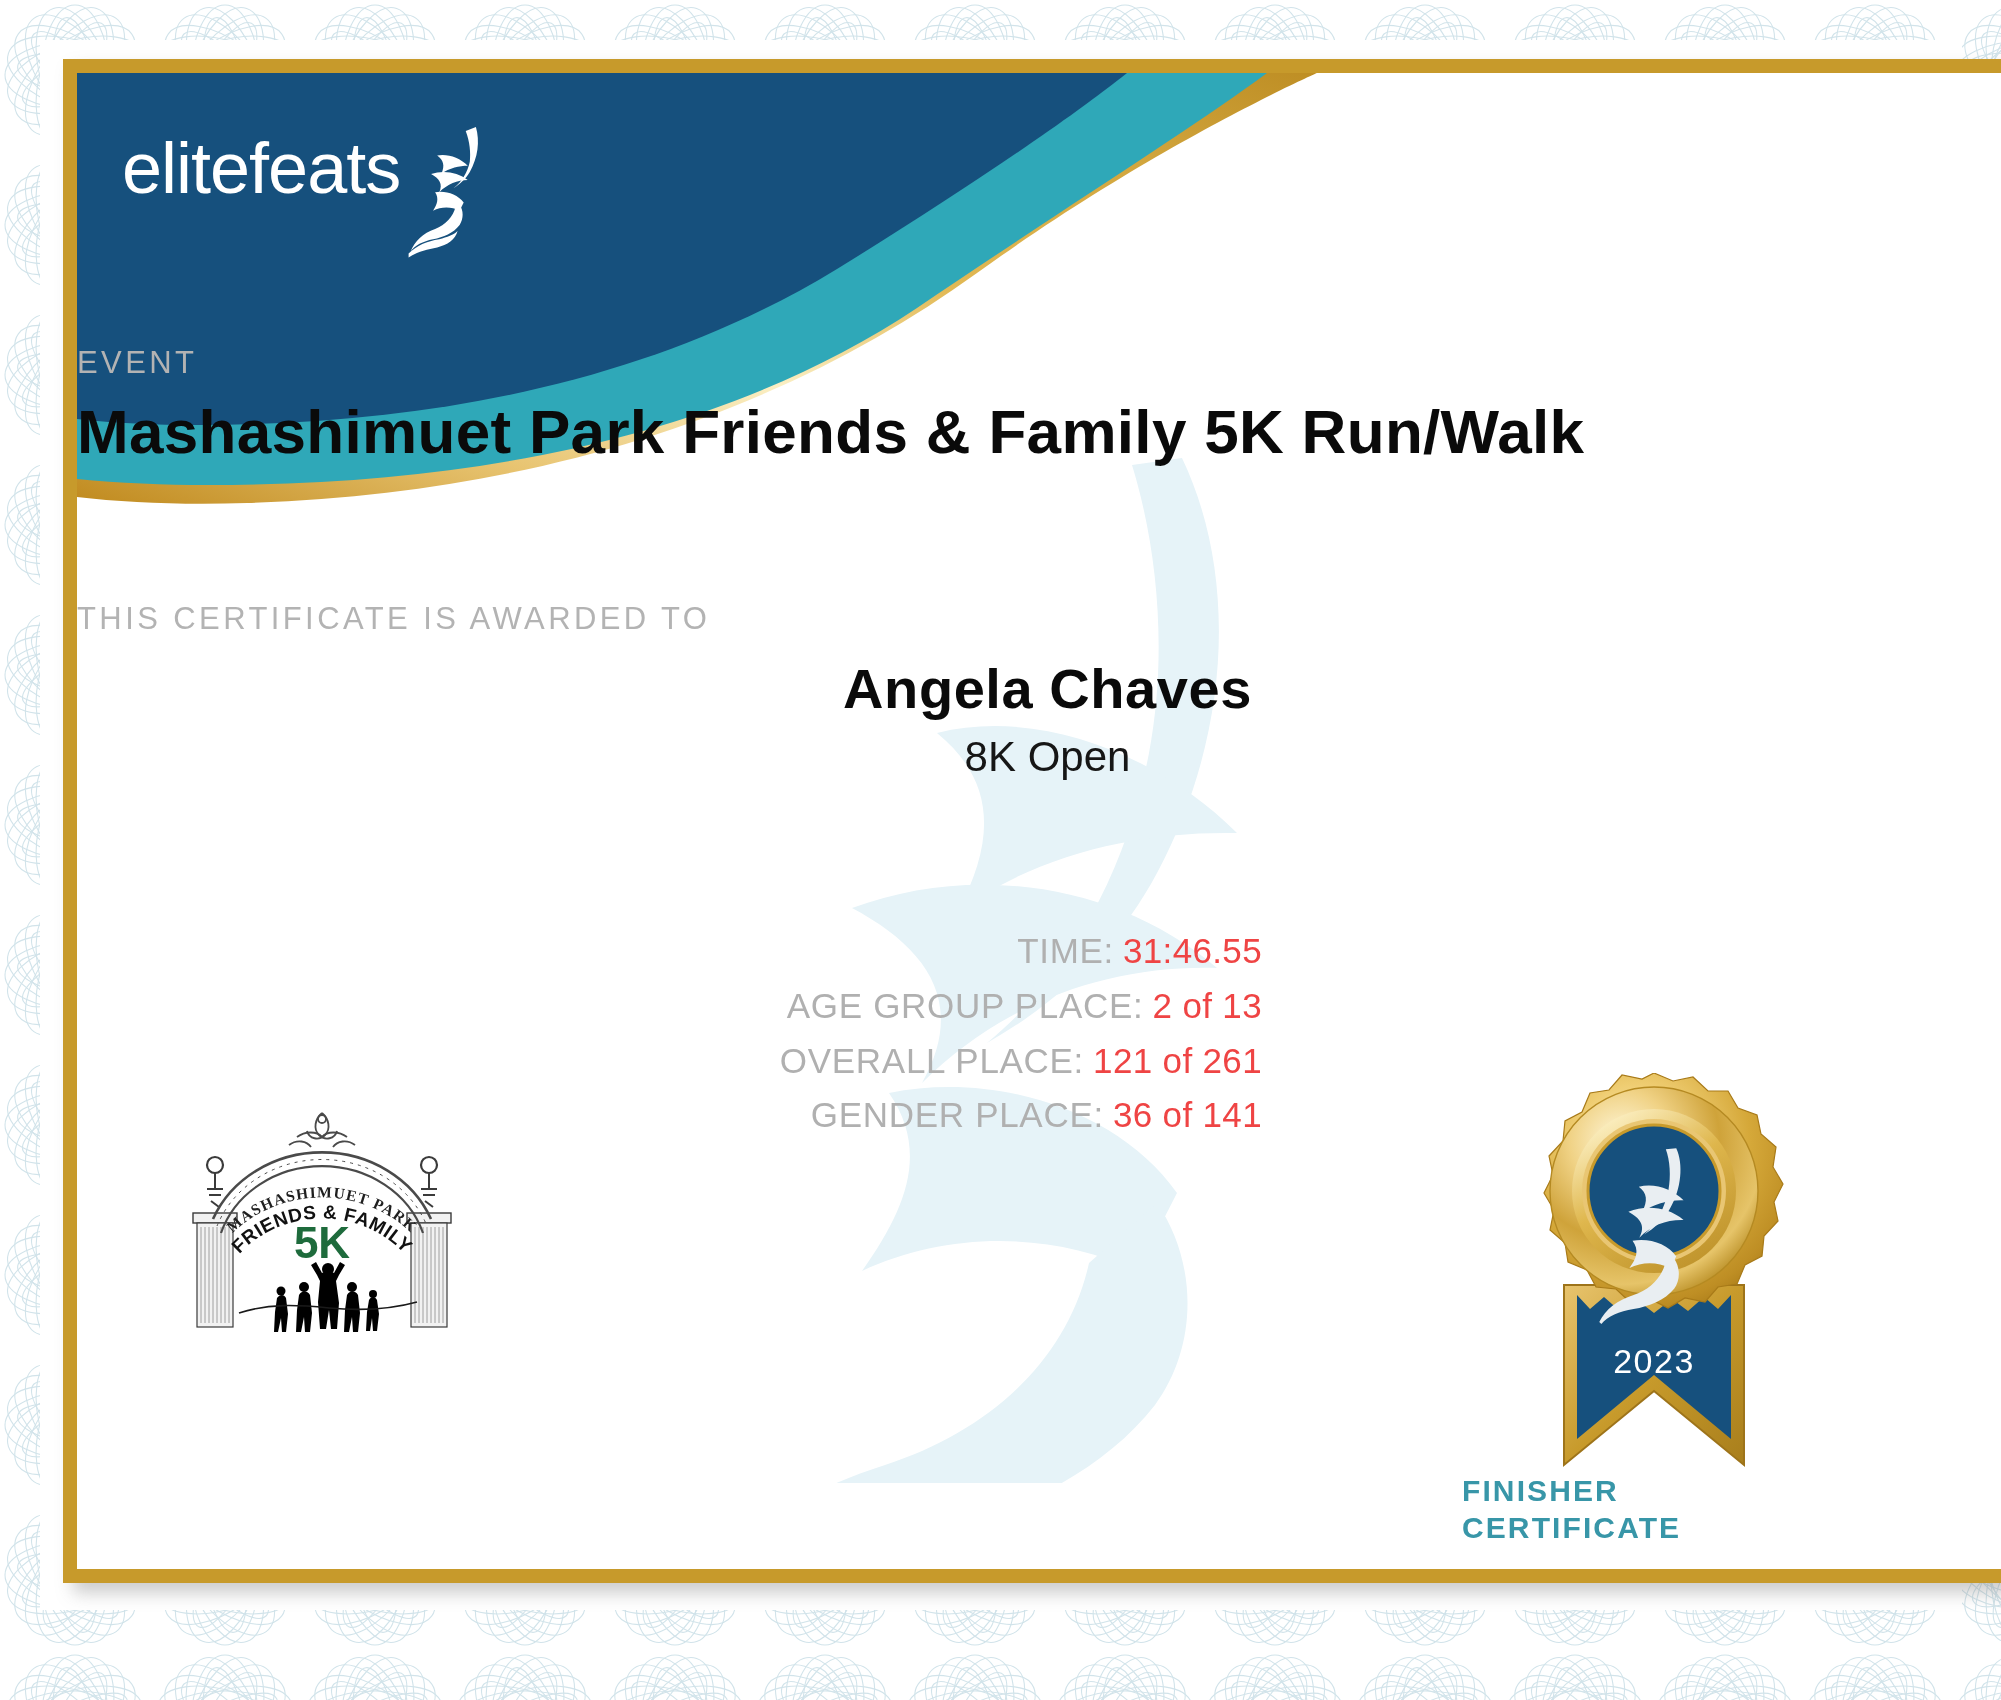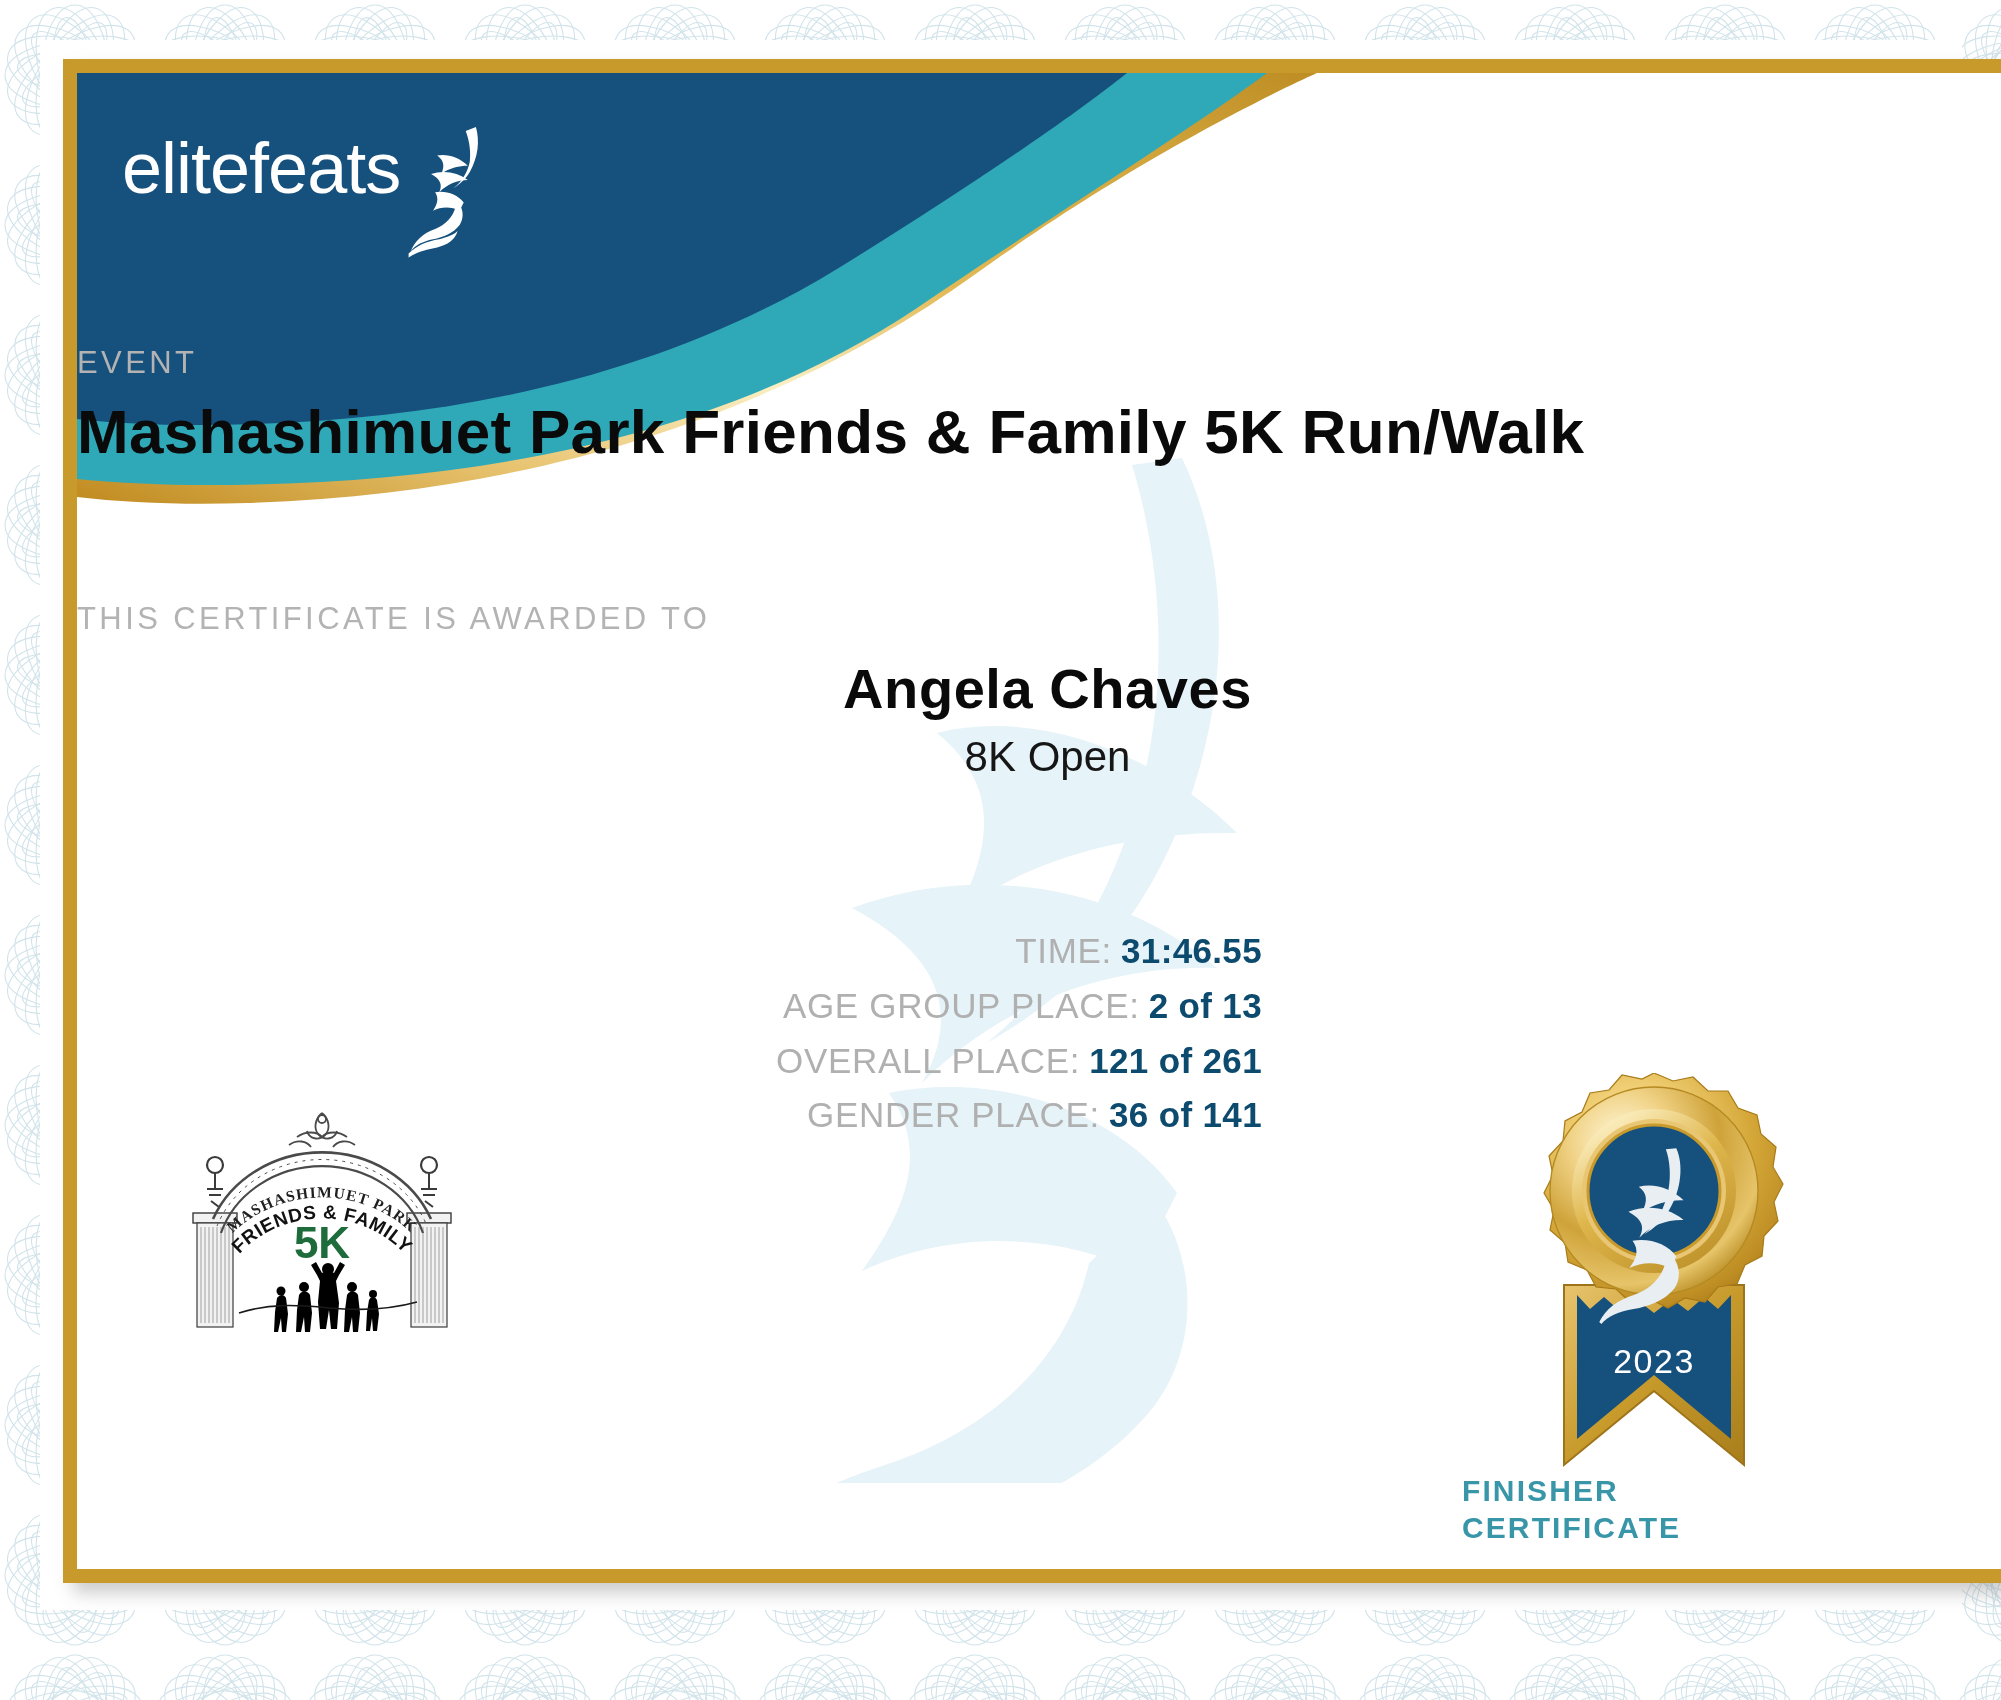--- a/index.html
+++ b/index.html
@@ -155,23 +155,23 @@
     line-height: 1.05;
   }
   .stat-label {
     color: #b0b0b0;
     font-family: "Liberation Sans", sans-serif;
     font-weight: 400;
     font-size: 35px;
     letter-spacing: 0.02em;
   }
   .stat-value {
-    color: #0c4a6e;
-    font-family: "Liberation Sans", sans-serif;
-    font-weight: 700;
+    color: #ef4444;
+    font-family: "Liberation Sans", sans-serif;
+    font-weight: 400;
     font-size: 35px;
     letter-spacing: 0.01em;
     margin-left: 9px;
   }
 
   
   #event-logo {
     position: absolute;
     left: 100px;
     top: 1030px;

